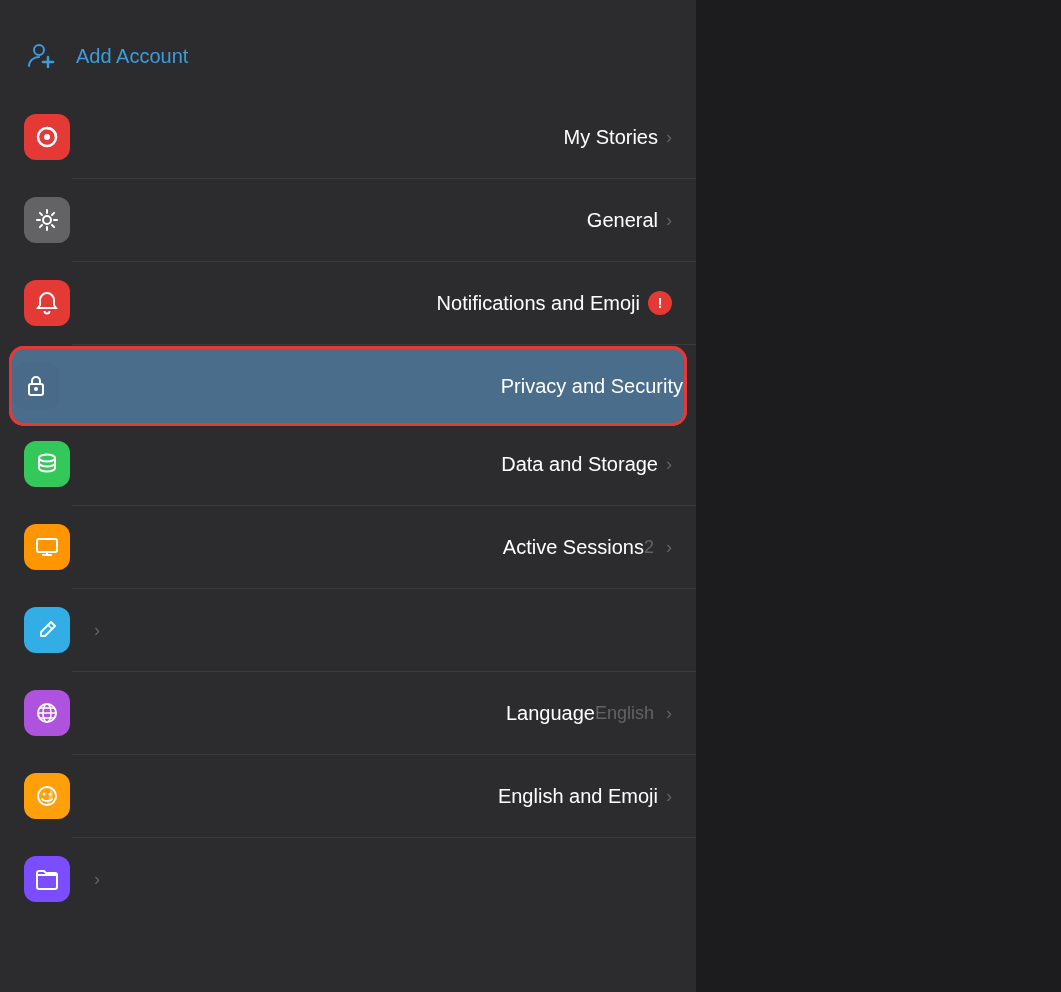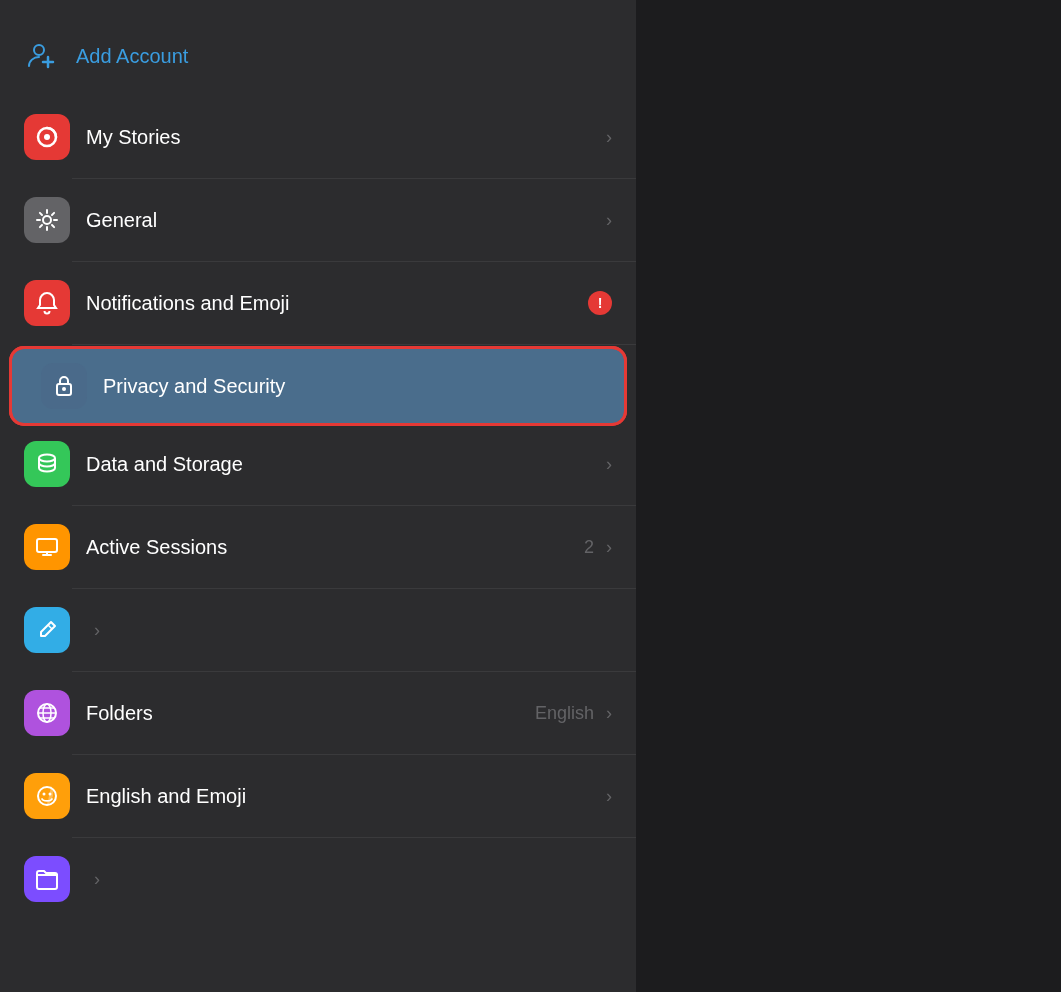--- a/index.html
+++ b/index.html
@@ -7,21 +7,21 @@
     body {
       width: 1061px;
       height: 992px;
       background-color: #1c1c1e;
       font-family: -apple-system, BlinkMacSystemFont, 'SF Pro Text', 'Helvetica Neue', sans-serif;
       display: flex;
       overflow: hidden;
     }
 
     .sidebar {
-      width: 636px;
+      width: 696px;
       height: 100%;
       background-color: #2c2c2e;
       padding: 20px 0;
       overflow-y: auto;
       flex-shrink: 0;
     }
 
     .main-content {
       flex: 1;
       background-color: #1c1c1e;
@@ -62,27 +62,28 @@
       margin: 4px 0 4px 72px;
     }
 
     .menu-item {
       display: flex;
       align-items: center;
       padding: 14px 24px;
       cursor: pointer;
       position: relative;
       min-height: 72px;
+      text-align: right;
     }
 
     .menu-item.active {
       background-color: #4a6d8c;
       border-radius: 12px;
       margin: 4px 12px;
-      padding: 14px 29px;
+      padding: 14px 1px;
       box-shadow: 0 0 0 3px #e53935;
       outline: 3px solid #e53935;
     }
 
     .menu-icon {
       width: 46px;
       height: 46px;
       border-radius: 12px;
       display: flex;
       align-items: center;
@@ -247,21 +248,21 @@
   <div class="menu-item">
     <div class="menu-icon icon-purple">
       <svg width="28" height="28" viewBox="0 0 28 28" fill="none">
         <circle cx="14" cy="14" r="9" stroke="white" stroke-width="2" fill="none"></circle>
         <ellipse cx="14" cy="14" rx="4" ry="9" stroke="white" stroke-width="1.5" fill="none"></ellipse>
         <line x1="5" y1="14" x2="23" y2="14" stroke="white" stroke-width="1.5"></line>
         <line x1="6.5" y1="9" x2="21.5" y2="9" stroke="white" stroke-width="1.5"></line>
         <line x1="6.5" y1="19" x2="21.5" y2="19" stroke="white" stroke-width="1.5"></line>
       </svg>
     </div>
-    <span class="menu-label">Folders</span>
+    <span class="menu-label">Language</span>
     <span class="menu-value">English</span>
     <span class="menu-chevron">›</span>
   </div>
 
   <div class="divider"></div>
 
   <div class="menu-item">
     <div class="menu-icon icon-yellow-orange">
       <svg width="28" height="28" viewBox="0 0 28 28" fill="none">
         <circle cx="14" cy="14" r="9" stroke="white" stroke-width="2" fill="none"></circle>

